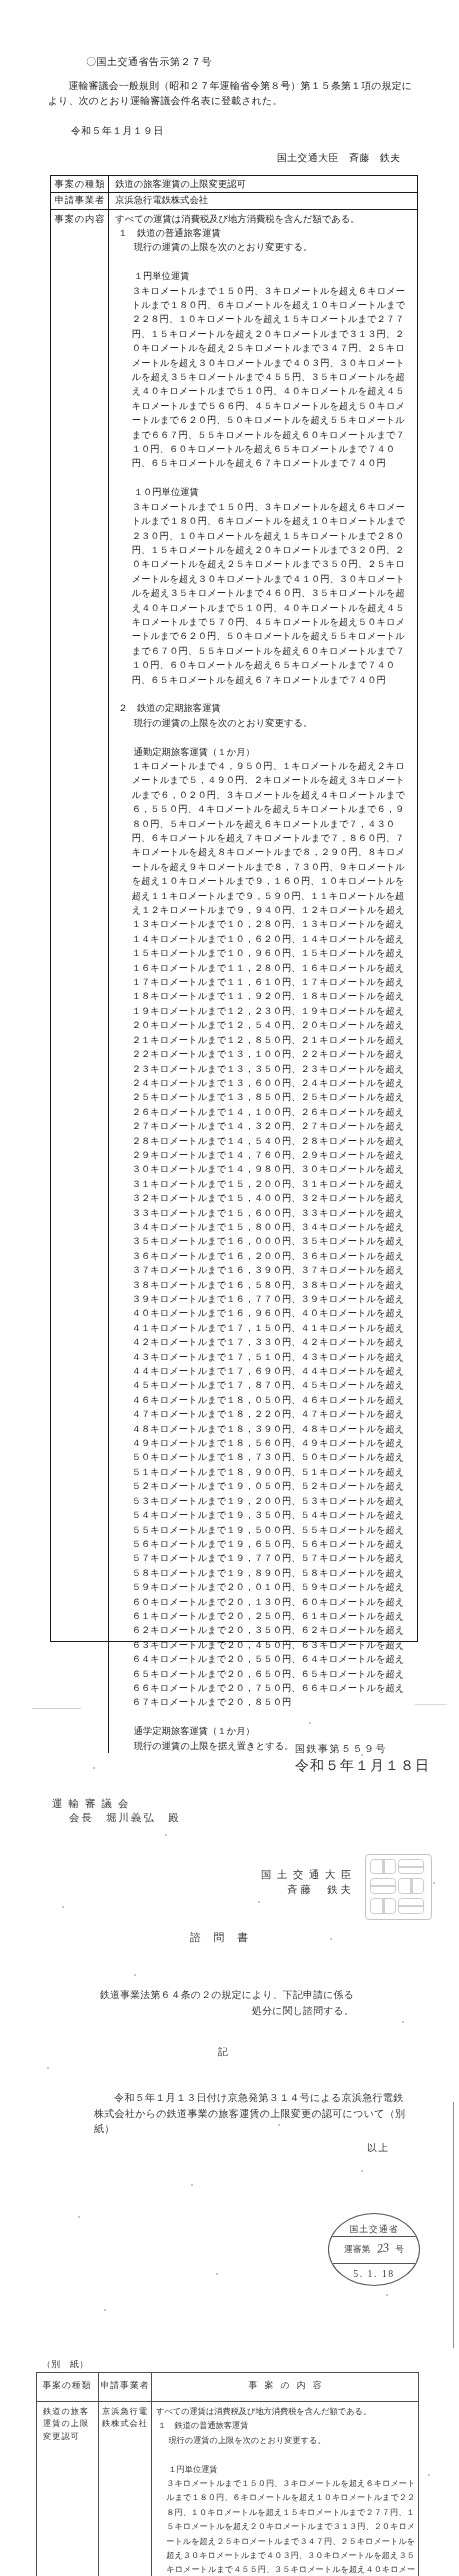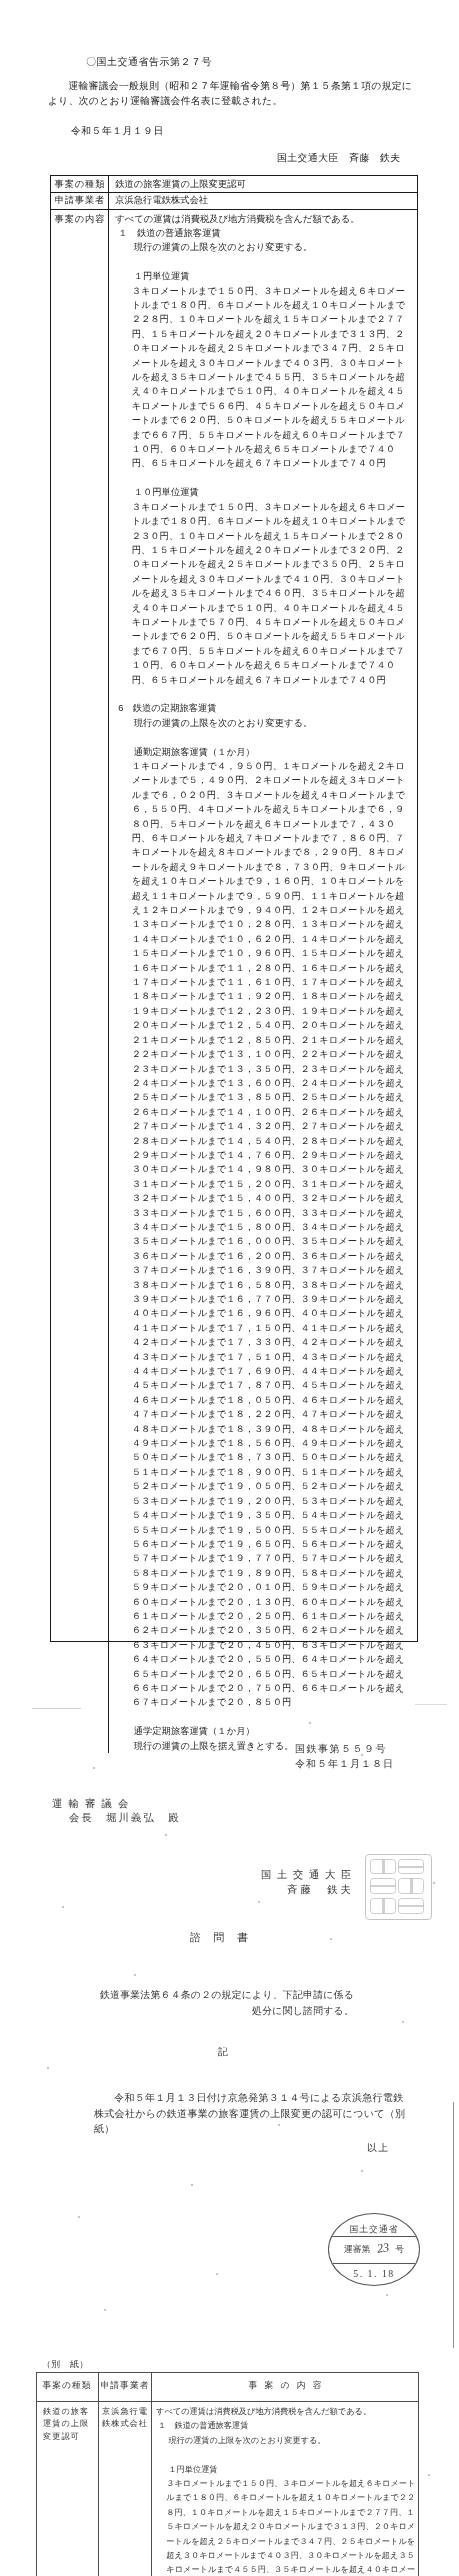--- a/index.html
+++ b/index.html
@@ -38,21 +38,21 @@
   .p{margin:0;}
   .ml6{margin-left:3.1px;}
   .ml32{margin-left:16.5px;}
   .ml36{margin-left:18.5px;}
   .gap{margin-top:14.4px;}
 
   
   .scan{font-family:"Liberation Serif", serif;color:#333;}
 
   .p2-docno{left:295px;top:1742px;font-size:10px;letter-spacing:1.5px;}
-  .p2-date{left:295px;top:1757px;font-size:10px;letter-spacing:1px;}
+  .p2-date{left:295px;top:1757px;font-size:14px;letter-spacing:1px;}
   .p2-council{left:52px;top:1797px;font-size:10.3px;letter-spacing:6.2px;}
   .p2-chair{left:69px;top:1811px;font-size:10.3px;letter-spacing:2.1px;}
   .p2-mtitle{left:261px;top:1868px;font-size:10.3px;letter-spacing:5.7px;}
   .p2-mname{left:287px;top:1883px;font-size:10.3px;letter-spacing:3.1px;}
   .p2-doctitle{left:190px;top:1931px;font-size:10.8px;letter-spacing:1px;}
   .p2-body{left:73px;top:1987px;width:281px;font-size:9.8px;line-height:15.5px;text-indent:9.8px;letter-spacing:0.3px;text-align:right;}
   .p2-ki{left:218px;top:2046px;font-size:9.8px;}
   .p2-item{left:50px;top:2090px;width:315px;font-size:10px;line-height:15.5px;text-indent:9.8px;letter-spacing:0.3px;margin-left:44px;}
   .p2-closing{left:367px;top:2142px;font-size:9.8px;letter-spacing:1.5px;}
 
@@ -124,21 +124,21 @@
   <div class="t1content">
     <div class="t1lab ls1">事案の内容</div>
     <div class="t1body">
       <div class="p">すべての運賃は消費税及び地方消費税を含んだ額である。</div>
       <div class="p ml6">１　鉄道の普通旅客運賃</div>
       <div class="p ml36">現行の運賃の上限を次のとおり変更する。</div>
       <div class="p ml36 gap">１円単位運賃</div>
       <div class="p ml32">３キロメートルまで１５０円、３キロメートルを超え６キロメートルまで１８０円、６キロメートルを超え１０キロメートルまで２２８円、１０キロメートルを超え１５キロメートルまで２７７円、１５キロメートルを超え２０キロメートルまで３１３円、２０キロメートルを超え２５キロメートルまで３４７円、２５キロメートルを超え３０キロメートルまで４０３円、３０キロメートルを超え３５キロメートルまで４５５円、３５キロメートルを超え４０キロメートルまで５１０円、４０キロメートルを超え４５キロメートルまで５６６円、４５キロメートルを超え５０キロメートルまで６２０円、５０キロメートルを超え５５キロメートルまで６６７円、５５キロメートルを超え６０キロメートルまで７１０円、６０キロメートルを超え６５キロメートルまで７４０円、６５キロメートルを超え６７キロメートルまで７４０円</div>
       <div class="p ml36 gap">１０円単位運賃</div>
       <div class="p ml32">３キロメートルまで１５０円、３キロメートルを超え６キロメートルまで１８０円、６キロメートルを超え１０キロメートルまで２３０円、１０キロメートルを超え１５キロメートルまで２８０円、１５キロメートルを超え２０キロメートルまで３２０円、２０キロメートルを超え２５キロメートルまで３５０円、２５キロメートルを超え３０キロメートルまで４１０円、３０キロメートルを超え３５キロメートルまで４６０円、３５キロメートルを超え４０キロメートルまで５１０円、４０キロメートルを超え４５キロメートルまで５７０円、４５キロメートルを超え５０キロメートルまで６２０円、５０キロメートルを超え５５キロメートルまで６７０円、５５キロメートルを超え６０キロメートルまで７１０円、６０キロメートルを超え６５キロメートルまで７４０円、６５キロメートルを超え６７キロメートルまで７４０円</div>
-      <div class="p ml6 gap">6　鉄道の定期旅客運賃</div>
+      <div class="p ml6 gap">２　鉄道の定期旅客運賃</div>
       <div class="p ml36">現行の運賃の上限を次のとおり変更する。</div>
       <div class="p ml36 gap">通勤定期旅客運賃（１か月）</div>
       <div class="p ml32">１キロメートルまで４，９５０円、１キロメートルを超え２キロメートルまで５，４９０円、２キロメートルを超え３キロメートルまで６，０２０円、３キロメートルを超え４キロメートルまで６，５５０円、４キロメートルを超え５キロメートルまで６，９８０円、５キロメートルを超え６キロメートルまで７，４３０円、６キロメートルを超え７キロメートルまで７，８６０円、７キロメートルを超え８キロメートルまで８，２９０円、８キロメートルを超え９キロメートルまで８，７３０円、９キロメートルを超え１０キロメートルまで９，１６０円、１０キロメートルを超え１１キロメートルまで９，５９０円、１１キロメートルを超え１２キロメートルまで９，９４０円、１２キロメートルを超え１３キロメートルまで１０，２８０円、１３キロメートルを超え１４キロメートルまで１０，６２０円、１４キロメートルを超え１５キロメートルまで１０，９６０円、１５キロメートルを超え１６キロメートルまで１１，２８０円、１６キロメートルを超え１７キロメートルまで１１，６１０円、１７キロメートルを超え１８キロメートルまで１１，９２０円、１８キロメートルを超え１９キロメートルまで１２，２３０円、１９キロメートルを超え２０キロメートルまで１２，５４０円、２０キロメートルを超え２１キロメートルまで１２，８５０円、２１キロメートルを超え２２キロメートルまで１３，１００円、２２キロメートルを超え２３キロメートルまで１３，３５０円、２３キロメートルを超え２４キロメートルまで１３，６００円、２４キロメートルを超え２５キロメートルまで１３，８５０円、２５キロメートルを超え２６キロメートルまで１４，１００円、２６キロメートルを超え２７キロメートルまで１４，３２０円、２７キロメートルを超え２８キロメートルまで１４，５４０円、２８キロメートルを超え２９キロメートルまで１４，７６０円、２９キロメートルを超え３０キロメートルまで１４，９８０円、３０キロメートルを超え３１キロメートルまで１５，２００円、３１キロメートルを超え３２キロメートルまで１５，４００円、３２キロメートルを超え３３キロメートルまで１５，６００円、３３キロメートルを超え３４キロメートルまで１５，８００円、３４キロメートルを超え３５キロメートルまで１６，０００円、３５キロメートルを超え３６キロメートルまで１６，２００円、３６キロメートルを超え３７キロメートルまで１６，３９０円、３７キロメートルを超え３８キロメートルまで１６，５８０円、３８キロメートルを超え３９キロメートルまで１６，７７０円、３９キロメートルを超え４０キロメートルまで１６，９６０円、４０キロメートルを超え４１キロメートルまで１７，１５０円、４１キロメートルを超え４２キロメートルまで１７，３３０円、４２キロメートルを超え４３キロメートルまで１７，５１０円、４３キロメートルを超え４４キロメートルまで１７，６９０円、４４キロメートルを超え４５キロメートルまで１７，８７０円、４５キロメートルを超え４６キロメートルまで１８，０５０円、４６キロメートルを超え４７キロメートルまで１８，２２０円、４７キロメートルを超え４８キロメートルまで１８，３９０円、４８キロメートルを超え４９キロメートルまで１８，５６０円、４９キロメートルを超え５０キロメートルまで１８，７３０円、５０キロメートルを超え５１キロメートルまで１８，９００円、５１キロメートルを超え５２キロメートルまで１９，０５０円、５２キロメートルを超え５３キロメートルまで１９，２００円、５３キロメートルを超え５４キロメートルまで１９，３５０円、５４キロメートルを超え５５キロメートルまで１９，５００円、５５キロメートルを超え５６キロメートルまで１９，６５０円、５６キロメートルを超え５７キロメートルまで１９，７７０円、５７キロメートルを超え５８キロメートルまで１９，８９０円、５８キロメートルを超え５９キロメートルまで２０，０１０円、５９キロメートルを超え６０キロメートルまで２０，１３０円、６０キロメートルを超え６１キロメートルまで２０，２５０円、６１キロメートルを超え６２キロメートルまで２０，３５０円、６２キロメートルを超え６３キロメートルまで２０，４５０円、６３キロメートルを超え６４キロメートルまで２０，５５０円、６４キロメートルを超え６５キロメートルまで２０，６５０円、６５キロメートルを超え６６キロメートルまで２０，７５０円、６６キロメートルを超え６７キロメートルまで２０，８５０円</div>
       <div class="p ml36 gap">通学定期旅客運賃（１か月）</div>
       <div class="p ml36">現行の運賃の上限を据え置きとする。</div>
     </div>
   </div>
 </div>
 
 <div class="abs dash1"></div>

